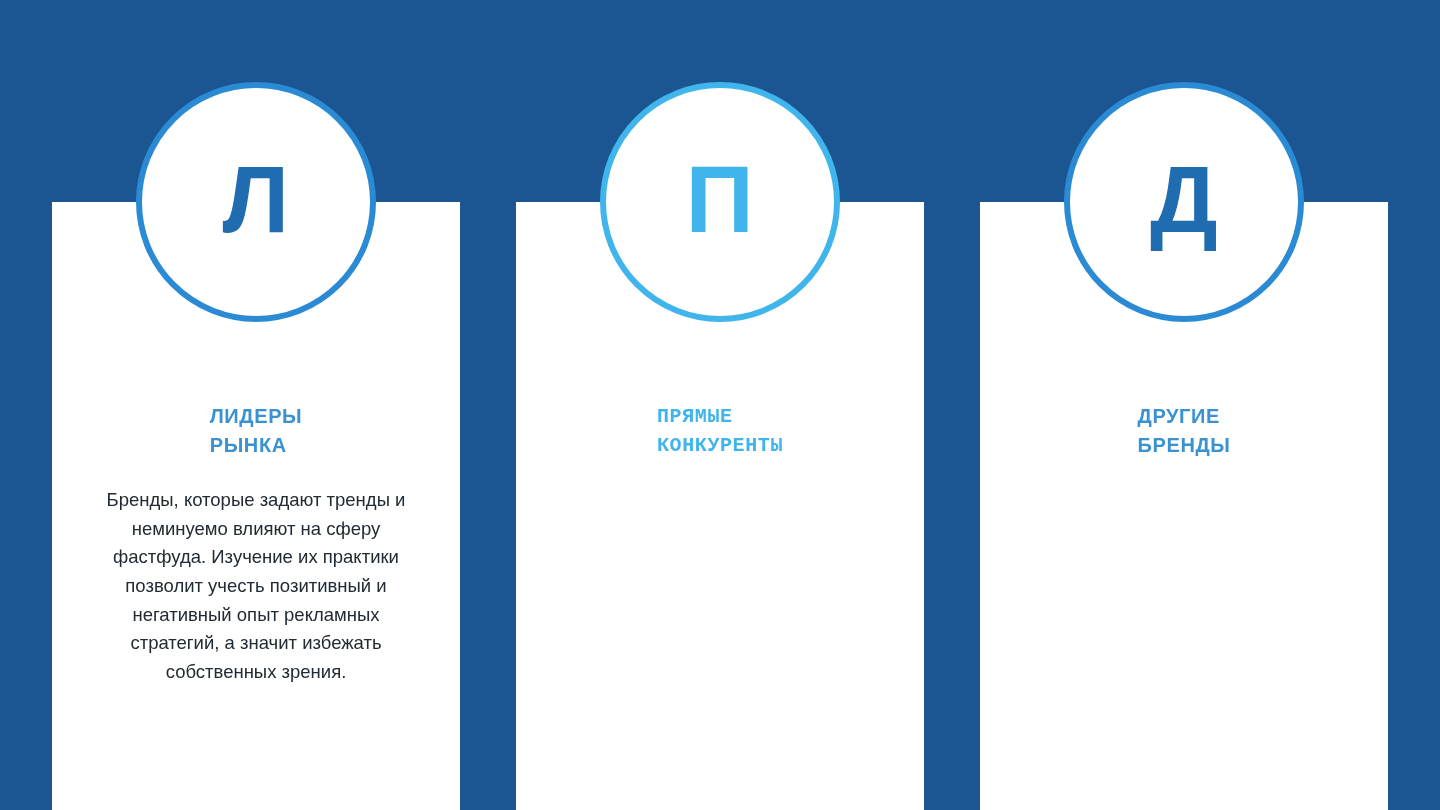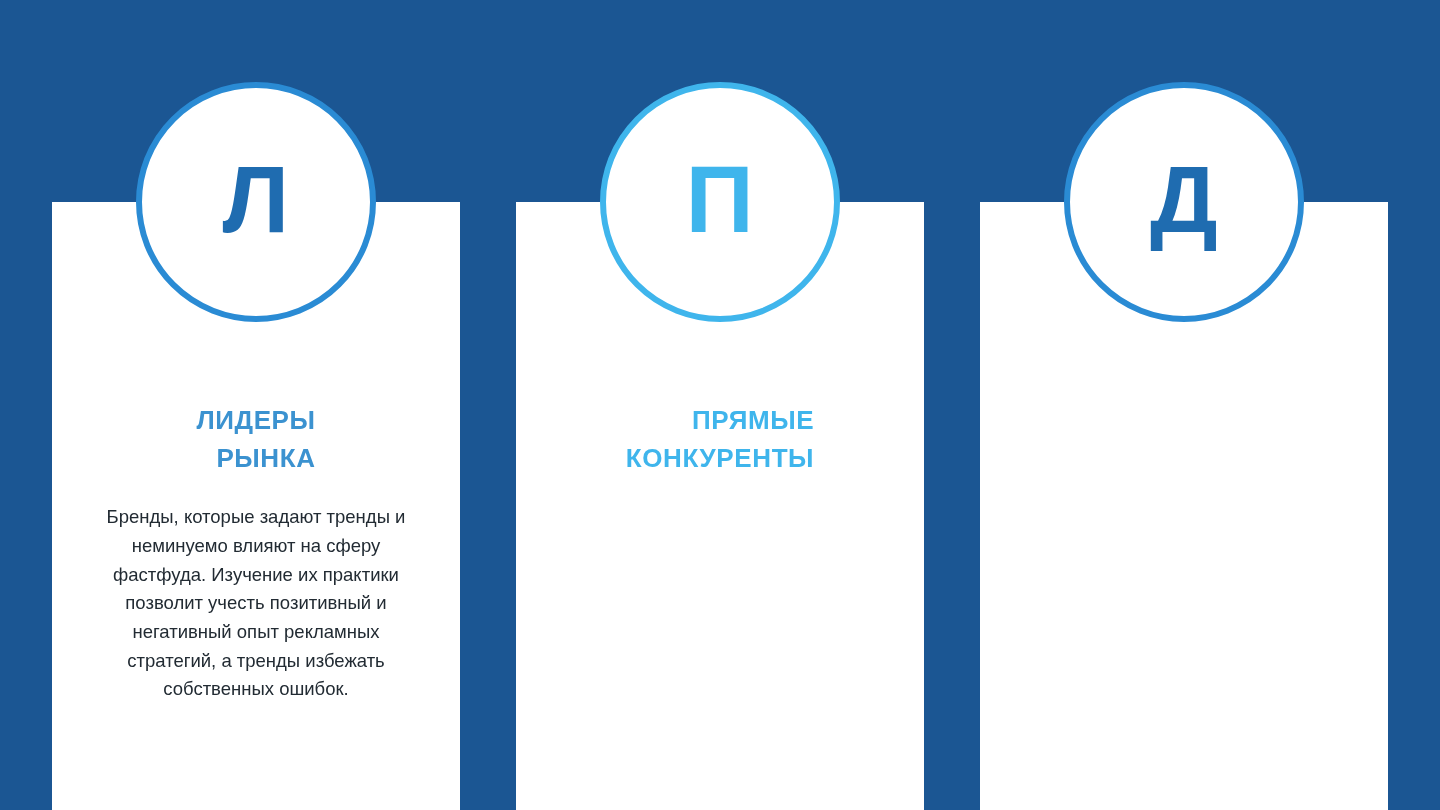--- a/index.html
+++ b/index.html
@@ -77,67 +77,69 @@
   }
   .badge.blue-light {
     border: 6px solid #3fb5ec;
   }
   .badge.blue-light .badge-letter {
     color: #3fb5ec;
   }
 
   .card-title {
     margin-top: 200px;
-    text-align: right;
-    font-size: 26px;
+    text-align: left;
+    font-size: 20px;
     font-weight: bold;
     line-height: 1.45;
     letter-spacing: 0.6px;
     text-transform: uppercase;
     white-space: pre-line;
   }
   .title-dark { color: #3b92d0; }
   .title-light { color: #3fb5ec; }
 
   .card-body {
     margin-top: 26px;
     padding: 0 34px;
     text-align: center;
     font-size: 18.5px;
     line-height: 1.55;
     color: #222b33;
   }
 
   
-  .card.col2 .card-title { margin-top: 200px; }
+  .card.col2 .card-title { margin-top: 200px; font-family: Liberation Mono, monospace; }
   .card.col3 .card-title { margin-top: 200px; }
 </style>
 </head>
 <body>
 
 <div class="slide">
   <div class="columns">
 
     <div class="card col1">
       <div class="badge blue-dark">
         <span class="badge-letter">Л</span>
       </div>
       <div class="card-title title-dark">ЛИДЕРЫ
 РЫНКА</div>
-      <div class="card-body">Бренды, которые задают тренды и неминуемо влияют на сферу фастфуда. Изучение их практики позволит учесть позитивный и негативный опыт рекламных стратегий, а тренды избежать собственных ошибок.</div>
+      <div class="card-body">Бренды, которые задают тренды и неминуемо влияют на сферу фастфуда. Изучение их практики позволит учесть позитивный и негативный опыт рекламных стратегий, а значит избежать собственных зрения.</div>
     </div>
 
     <div class="card col2">
       <div class="badge blue-light">
         <span class="badge-letter">П</span>
       </div>
       <div class="card-title title-light">ПРЯМЫЕ
 КОНКУРЕНТЫ</div>
     </div>
 
     <div class="card col3">
       <div class="badge blue-dark">
         <span class="badge-letter">Д</span>
       </div>
+      <div class="card-title title-dark">ДРУГИЕ
+БРЕНДЫ</div>
     </div>
 
   </div>
 </div>
 
 </body></html>

